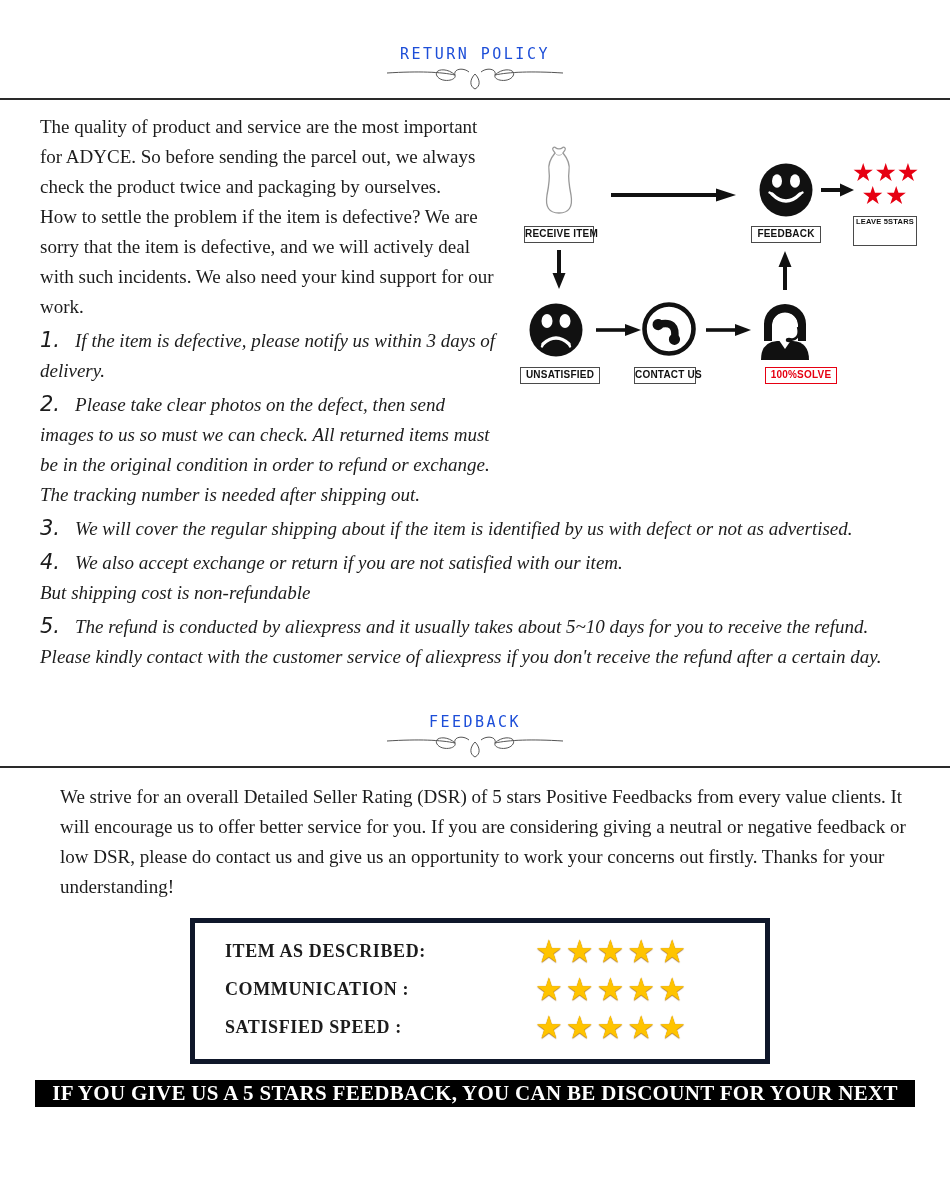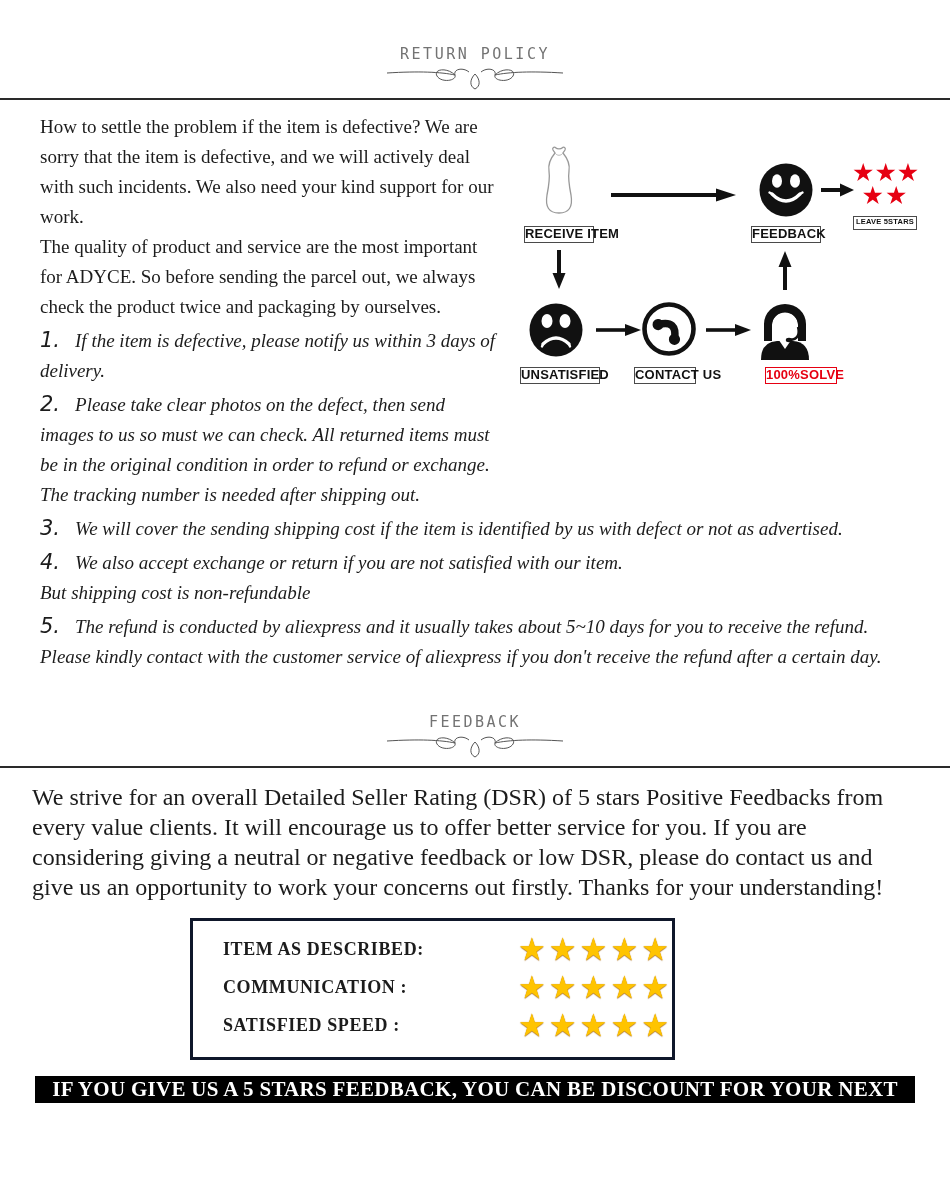--- a/index.html
+++ b/index.html
@@ -8,50 +8,50 @@
   body {
     width:950px; height:1183px; background:#fff; position:relative; overflow:hidden;
     color:var(--ink); font-family:"Liberation Serif", serif;
   }
   
   .sec-head { text-align:center; }
   .sec-head.first { padding-top:44px; }
   .sec-head.second { padding-top:40px; }
   .sec-title {
     font-family:"DejaVu Sans Mono", monospace; font-size:15px; letter-spacing:2.5px;
-    color:#737373; line-height:20px;
+    color:#1d4ed8; line-height:20px;
   }
   .flourish { display:block; margin:1px auto 0; }
   hr.rule { border:none; border-top:2px solid #2a2a2a; margin:7px 0 0 0; }
   
   .content { margin:12px 40px 0 40px; font-size:19px; line-height:30px; }
   .flowchart {
     float:right; width:400px; height:365px; margin-left:8px; position:relative;
   }
   .fc-abs { position:absolute; }
   .fc-label {
     position:absolute; border:1px solid #4a4a4a; background:#fff; text-align:center;
-    font-family:"Liberation Sans", sans-serif; font-weight:bold; font-size:13px;
+    font-family:"Liberation Sans", sans-serif; font-weight:bold; font-size:10px;
     line-height:14px; height:17px; white-space:nowrap; letter-spacing:0.2px; color:#111;
   }
   .fc-label.red { color:var(--red); border-color:var(--red);margin-left:16px; }
-  .fc-label.tiny { font-size:7.5px; height:14px; line-height:10px; }
+  .fc-label.tiny { font-size:7.5px; height:30px; line-height:10px; }
   .redstars { position:absolute; text-align:center; color:var(--red); font-family:"DejaVu Sans", sans-serif; }
   .redstars .row1 { font-size:25px; line-height:22px; letter-spacing:0px; display:block; }
   .redstars .row2 { font-size:25px; line-height:24px; letter-spacing:1px; display:block; }
   .para { margin:0; white-space:pre-line; }
   .item { margin:3px 0 0 0;font-style:italic; }
   .num {
     font-family:"DejaVu Sans", sans-serif; font-size:21px; padding-right:15px;
   }
   .itext { white-space:pre-line; }
   
-  .fb-para { margin:14px 40px 0 32px; font-size:24px; line-height:30px; }
+  .fb-para { margin:14px 40px 0 60px; font-size:19px; line-height:30px; }
   .rating-box {
-    width:485px; margin:16px 12px 0 190px; border:3px solid #0f172a;
+    width:580px; margin:16px 12px 0 190px; border:5px solid #0f172a;
     padding:9px 0 13px 30px;
   }
   .rrow { display:flex; align-items:center; height:38px; }
   .rlabel {
     width:310px; font-weight:bold; font-size:18px; letter-spacing:0.6px;
     font-family:"Liberation Serif", serif;
   }
   .rstars {
     font-family:"DejaVu Sans", sans-serif; font-size:31px; line-height:31px;
     color:var(--gold); letter-spacing:3px;
@@ -158,26 +158,26 @@
         <path d="M-21 12 L-21 -5 A21 20 0 0 1 21 -5 L21 12 L13 12 L13 -4 A13 12.5 0 0 0 -13 -4 L-13 12 Z" fill="#111"></path>
         <path d="M-13 -4 A13 13 0 0 1 13 -4 L13 -9 A14 14 0 0 0 -13 -9 Z" fill="#111"></path>
         <path d="M-24 31 Q-24 13 -8 12 L8 12 Q24 13 24 31 Z" fill="#111"></path>
         <path d="M-5.5 12 L0 20 L5.5 12 Z" fill="#fff"></path>
         <path d="M13 -2 Q16 10 5 11" stroke="#111" stroke-width="2.4" fill="none"></path>
         <ellipse cx="4" cy="11" rx="3.2" ry="2.2" fill="#111"></ellipse>
       </svg>
       <div class="fc-label red" style="left:239px;top:255px;width:72px">100%SOLVE</div>
     </div>
 
+    <p class="para">The quality of product and service are the most important for ADYCE. So before sending the parcel out, we always check the product twice and packaging by ourselves.</p>
     <p class="para">How to settle the problem if the item is defective? We are sorry that the item is defective, and we will actively deal with such incidents. We also need your kind support for our work.</p>
-    <p class="para">The quality of product and service are the most important for ADYCE. So before sending the parcel out, we always check the product twice and packaging by ourselves.</p>
 
     <p class="item"><span class="num">1.</span><span class="itext">If the item is defective, please notify us within 3 days of delivery.</span></p>
     <p class="item"><span class="num">2.</span><span class="itext">Please take clear photos on the defect, then send images to us so must we can check. All returned items must be in the original condition in order to refund or exchange. The tracking number is needed after shipping out.</span></p>
-    <p class="item"><span class="num">3.</span><span class="itext">We will cover the sending shipping cost if the item is identified by us with defect or not as advertised.</span></p>
+    <p class="item"><span class="num">3.</span><span class="itext">We will cover the regular shipping about if the item is identified by us with defect or not as advertised.</span></p>
     <p class="item"><span class="num">4.</span><span class="itext">We also accept exchange or return if you are not satisfied with our item.
 But shipping cost is non-refundable</span></p>
     <p class="item"><span class="num">5.</span><span class="itext">The refund is conducted by aliexpress and it usually takes about 5~10 days for you to receive the refund. Please kindly contact with the customer service of aliexpress if you don't receive the refund after a certain day.</span></p>
     <div style="clear:both"></div>
   </div>
 </section>
 
 <section>
   <div class="sec-head second">
     <div class="sec-title">FEEDBACK</div>

